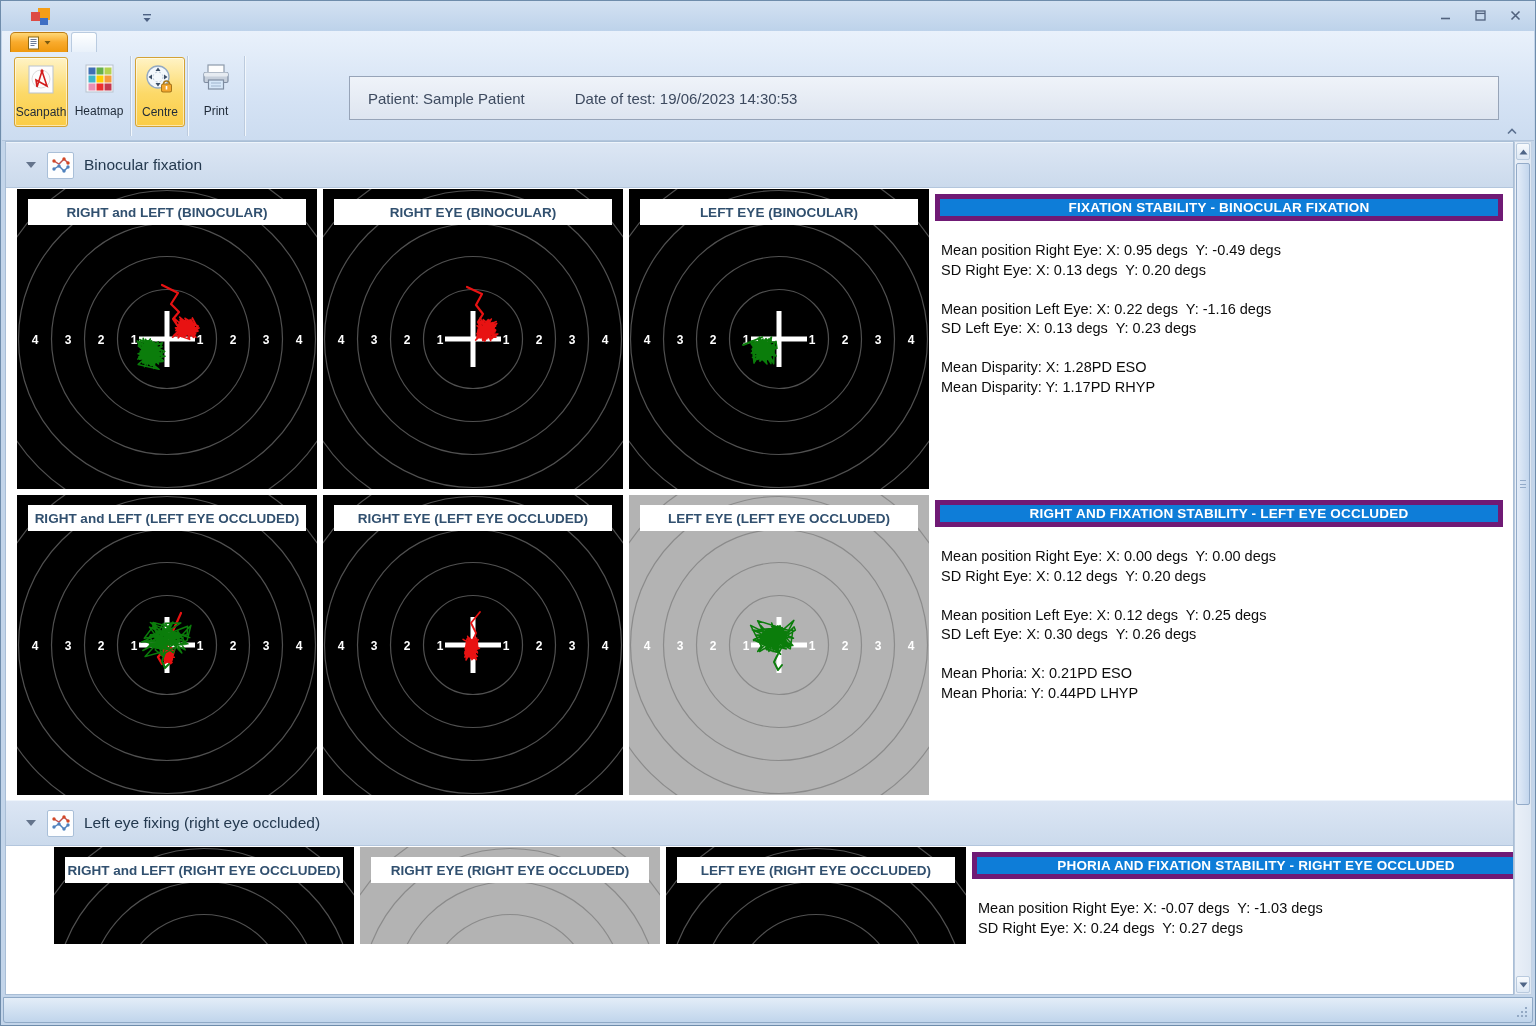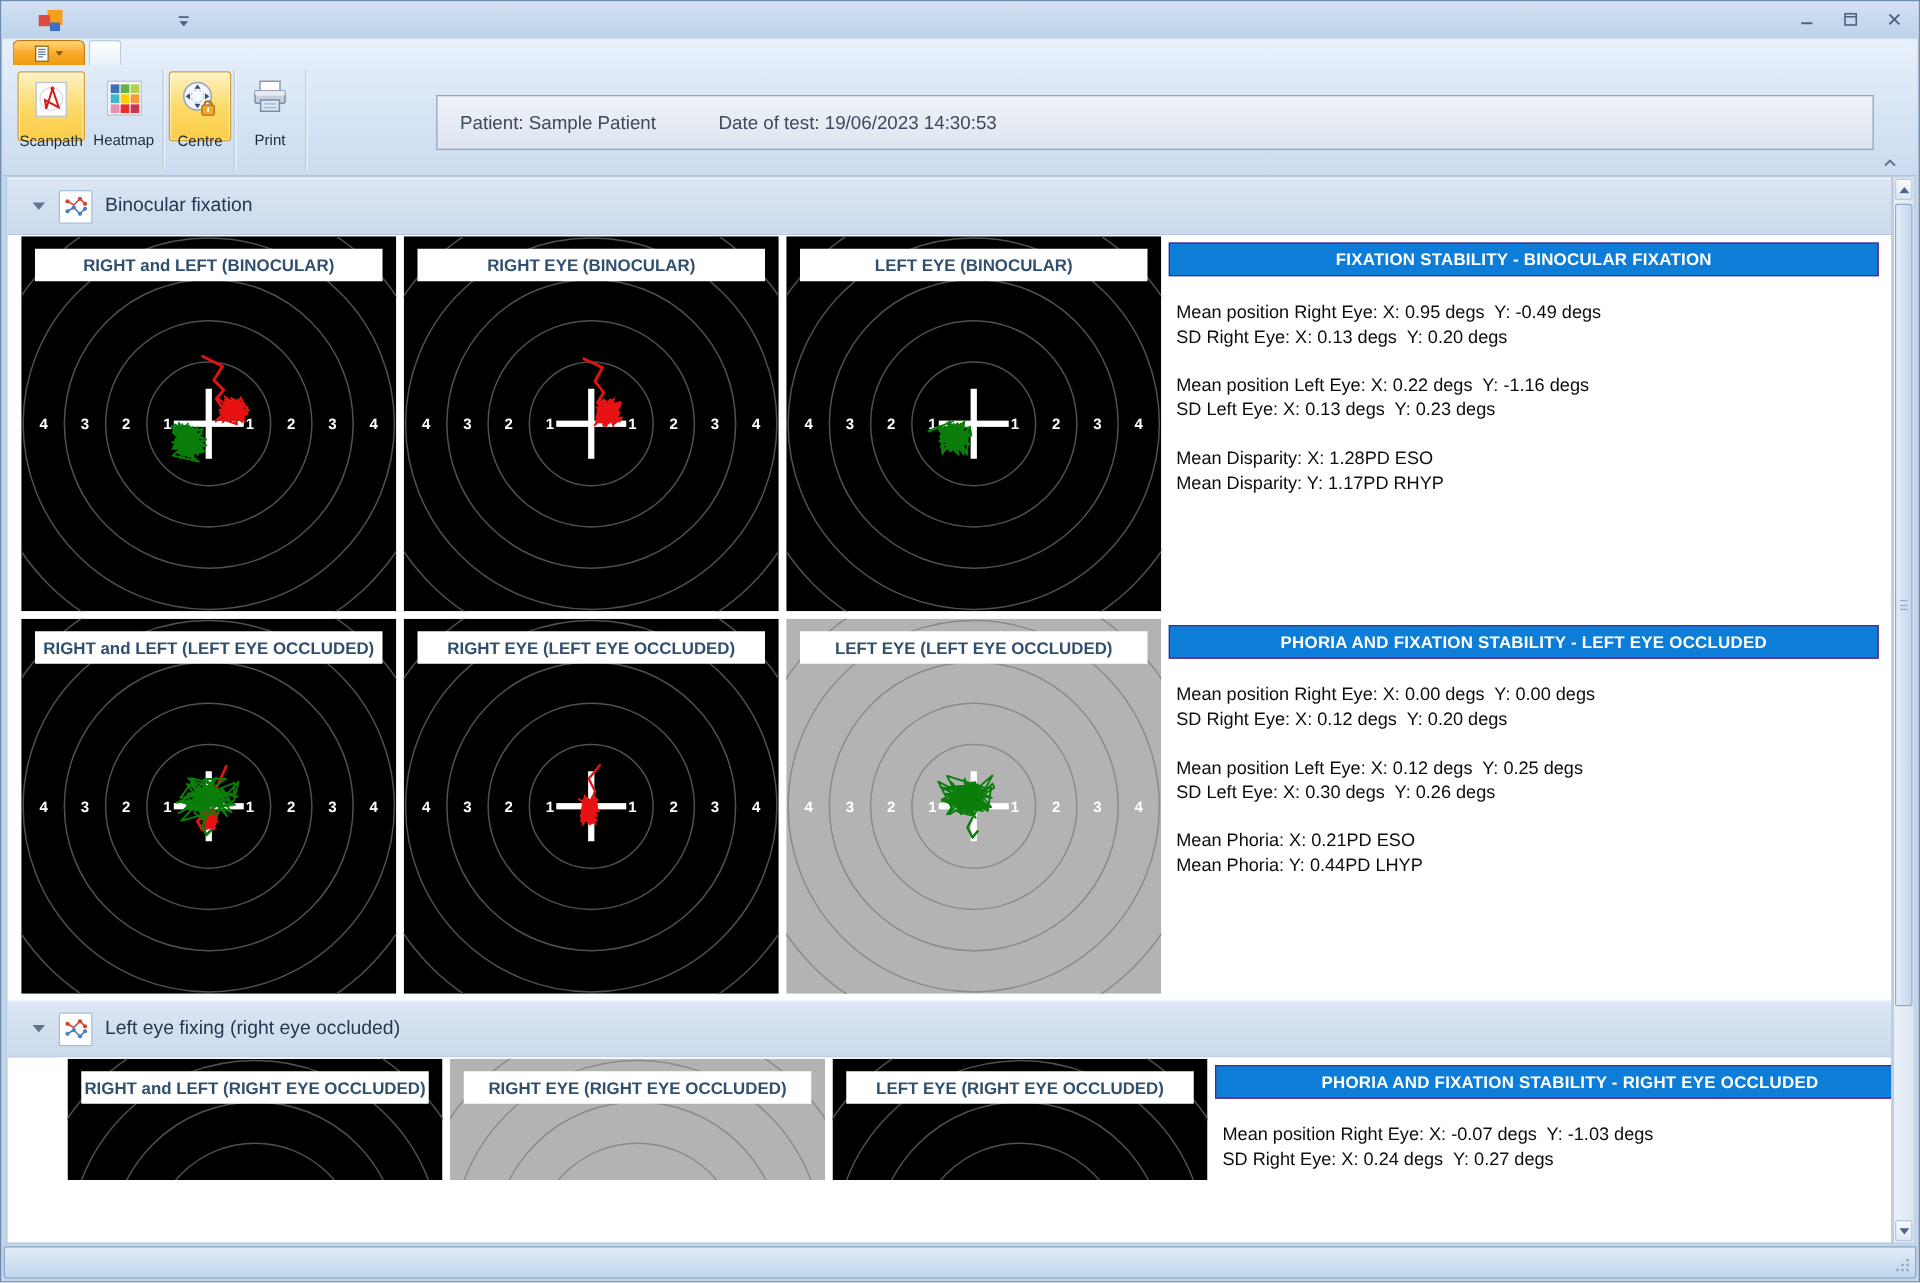--- a/index.html
+++ b/index.html
@@ -23,21 +23,21 @@
             background:linear-gradient(#e9f1fb,#d4e2f4 65%,#ccdcf0);
             border-bottom:1px solid #b2c5dc; }
   .app-button { position:absolute; left:8px; top:1px; width:58px; height:20px;
                 background:linear-gradient(#ffd877,#f9ab2d 48%,#f0990f);
                 border:1px solid #bd7d14; border-bottom:none; border-radius:5px 5px 0 0;
                 display:flex; align-items:center; justify-content:center; gap:4px; cursor:pointer; }
   .ribbon-tab { position:absolute; left:69px; top:1px; width:26px; height:20px;
                 background:linear-gradient(#feffff,#e9f1fa); border:1px solid #b9cbe0;
                 border-bottom:none; border-radius:3px 3px 0 0; cursor:pointer; }
   .ribbon-body { position:absolute; top:21px; left:0; right:0; bottom:0; }
-  .rb-btn { position:absolute; top:5px; height:56px; display:flex; flex-direction:column;
+  .rb-btn { position:absolute; top:5px; height:70px; display:flex; flex-direction:column;
             align-items:center; padding-top:5px; border-radius:3px; cursor:pointer; }
   .rb-btn.active { background:linear-gradient(#fff3c5,#fcd968 52%,#fbcc45);
                    border:1px solid #d3a235; box-shadow:inset 0 0 0 1px rgba(255,255,255,.55); }
   .rb-label { font-size:12px; color:#1f2a38; margin-top:4px; }
   .rb-sep { position:absolute; top:4px; height:80px; width:0; border-left:1px solid #bccbde;
             border-right:1px solid #f2f7fc; }
   .patient-box { position:absolute; left:347px; top:24px; width:1150px; height:44px;
                  background:linear-gradient(#eff3f9,#dee5f0); border:1px solid #97a4b8;
                  display:flex; align-items:center; padding-left:18px; gap:50px;
                  font-size:15px; color:#3d4a5f; }
@@ -57,21 +57,21 @@
               border:1px solid #a9bfd8; border-radius:2px; display:flex;
               align-items:center; justify-content:center; }
   .sec-title { margin-left:10px; font-size:15.5px; color:#24394f; }
 
   .plot-row { display:flex; padding:1px 0 5px 11px; background:#fff; }
   .plot { width:300px; height:300px; margin-right:6px; position:relative; flex:none; }
   .plot svg { display:block; }
   .plot-row.clipped { height:98px; overflow:hidden; padding-bottom:0; }
 
   .stats-panel { width:568px; flex:none; }
-  .stats-header { margin-top:5px; height:27px; background:#0e7dd8; border:1px solid #701a75;
+  .stats-header { margin-top:5px; height:27px; background:#0e7dd8; border:5px solid #701a75;
                   color:#fff; font-weight:bold; font-size:13.5px; display:flex;
                   align-items:center; justify-content:center; letter-spacing:.2px; }
   .stats-lines { margin-top:20px; padding-left:6px; font-size:14.5px; line-height:19.5px;
                  color:#0c0c0c; white-space:pre-wrap; }
   .stat-line { min-height:19.5px; }
 
   
   .scrollbar { width:18px; flex:none; position:relative;
                background:linear-gradient(90deg,#eaf0f8,#dfe8f3);
                border:1px solid #c3d2e4; border-left:1px solid #b9c9dd; }
@@ -395,21 +395,21 @@
               <text x="282" y="154.5" fill="#ffffff" font-size="12" font-weight="bold" text-anchor="middle" font-family="&quot;Liberation Sans&quot;,sans-serif">4</text>
               <rect x="122" y="147.5" width="56" height="5" fill="#ffffff"></rect>
               <rect x="147.5" y="122" width="5" height="56" fill="#ffffff"></rect>
               <path d="M142.9,136.6 L155.6,147.1 L151.7,134.1 L144.8,143.2 L139.8,140.6 L138.7,143.3 L139.9,156.4 L152.2,133.8 L138.0,144.2 L154.2,149.4 L150.7,156.6 L140.0,134.1 L141.5,146.4 L132.9,152.5 L121.6,130.3 L155.2,147.6 L149.0,147.3 L126.6,140.1 L160.1,137.8 L138.0,143.7 L134.1,142.1 L135.9,148.1 L149.9,134.1 L159.8,152.7 L133.3,137.0 L138.4,149.7 L140.2,144.4 L147.0,144.8 L144.1,145.8 L155.1,150.4 L158.7,149.1 L132.2,132.3 L138.9,145.6 L152.7,143.7 L131.4,139.0 L132.9,144.1 L161.5,149.6 L141.6,134.3 L145.0,144.7 L142.4,145.4 L157.3,153.9 L136.1,148.8 L148.5,148.9 L155.4,143.4 L145.1,152.7 L158.0,151.6 L137.8,154.8 L149.0,138.6 L156.6,145.7 L145.0,140.3 L164.5,143.2 L151.0,137.0 L161.1,151.5 L140.2,136.1 L141.9,143.7 L151.0,130.6 L159.7,151.7 L142.6,131.6 L159.2,135.3 L128.6,125.7 L136.0,140.5 L131.8,130.5 L147.3,147.5 L151.2,143.7 L130.6,156.5 L135.9,141.9 L156.2,139.3 L143.7,152.7 L151.6,159.3 L138.3,142.9 L155.3,145.4 L151.3,139.4 L123.3,134.7 L143.7,144.3 L144.0,140.6 L140.9,146.0 L148.5,136.1 L129.9,134.6 L153.4,132.7 L135.0,149.4 L144.8,140.4 L155.5,137.1 L147.4,142.2 L124.6,145.6 L142.0,144.9 L134.7,139.5 L136.0,145.1 L143.1,134.0 L128.7,156.5 L164.9,125.4 L149.8,153.6 L142.6,127.9 L150.2,145.6 L166.4,135.2 L165.1,131.9 L152.5,143.7 L146.2,137.0 L152.1,136.4 L154.3,147.4 L157.8,138.9 L148.8,130.8 L149.4,141.3 L150.2,145.2 L148.8,157.4 L138.6,154.8 L151.3,135.3 L145.2,139.2 L139.5,139.2 L125.2,144.2 L130.1,147.5 L163.9,134.9 L161.3,153.8 L126.8,136.2 L152.0,137.8 L143.9,156.6 L152.8,145.0 L143.0,151.3 L149.9,154.6 L131.1,143.3 L136.7,140.1 L133.1,148.1 L131.6,146.0 L163.9,150.6 L149.3,133.3 L131.5,140.6 L137.0,147.8 L124.4,144.7 L135.2,149.9 L158.1,136.9 L143.6,133.2 L136.2,153.8 L157.8,140.0 L133.3,145.6 L139.1,137.4 L137.7,154.4 L153.0,142.9 L145.9,138.4 L144.5,142.6 L158.2,140.4 L150.5,152.0 " fill="none" stroke="#0b7d0b" stroke-width="1.5" stroke-linejoin="round"></path>
               <path d="M149,159 L145,167 L149,175 L153,170" fill="none" stroke="#0b7d0b" stroke-width="2" stroke-linecap="round" stroke-linejoin="round"></path>
               <rect x="11" y="10" width="278" height="26" fill="#ffffff"></rect>
               <text x="150" y="28" fill="#31506f" font-size="13.5" font-weight="bold" text-anchor="middle" font-family="&quot;Liberation Sans&quot;,sans-serif">LEFT EYE (LEFT EYE OCCLUDED)</text>
             </svg>
           </div>
           <div class="stats-panel">
-            <div class="stats-header">PHORIA AND FIXATION STABILITY - LEFT EYE OCCLUDED</div>
+            <div class="stats-header">RIGHT AND FIXATION STABILITY - LEFT EYE OCCLUDED</div>
             <div class="stats-lines"><div class="stat-line">Mean position Right Eye: X: 0.00 degs  Y: 0.00 degs</div><div class="stat-line">SD Right Eye: X: 0.12 degs  Y: 0.20 degs</div><div class="stat-line">&nbsp;</div><div class="stat-line">Mean position Left Eye: X: 0.12 degs  Y: 0.25 degs</div><div class="stat-line">SD Left Eye: X: 0.30 degs  Y: 0.26 degs</div><div class="stat-line">&nbsp;</div><div class="stat-line">Mean Phoria: X: 0.21PD ESO</div><div class="stat-line">Mean Phoria: Y: 0.44PD LHYP</div></div>
           </div>
         </div>
         <div class="section-header">
           <span class="collapse-tri"></span>
           <span class="sec-icon">
             <svg width="20" height="20" viewBox="0 0 20 20">
               <path d="M3,6 L8,9 L13,4 L17,8" stroke="#c0504d" stroke-width="1.4" fill="none"></path>
               <path d="M3,14 L8,11 L13,16 L17,12" stroke="#4f81bd" stroke-width="1.4" fill="none"></path>
               <circle cx="3" cy="6" r="1.7" fill="#d24726"></circle>

